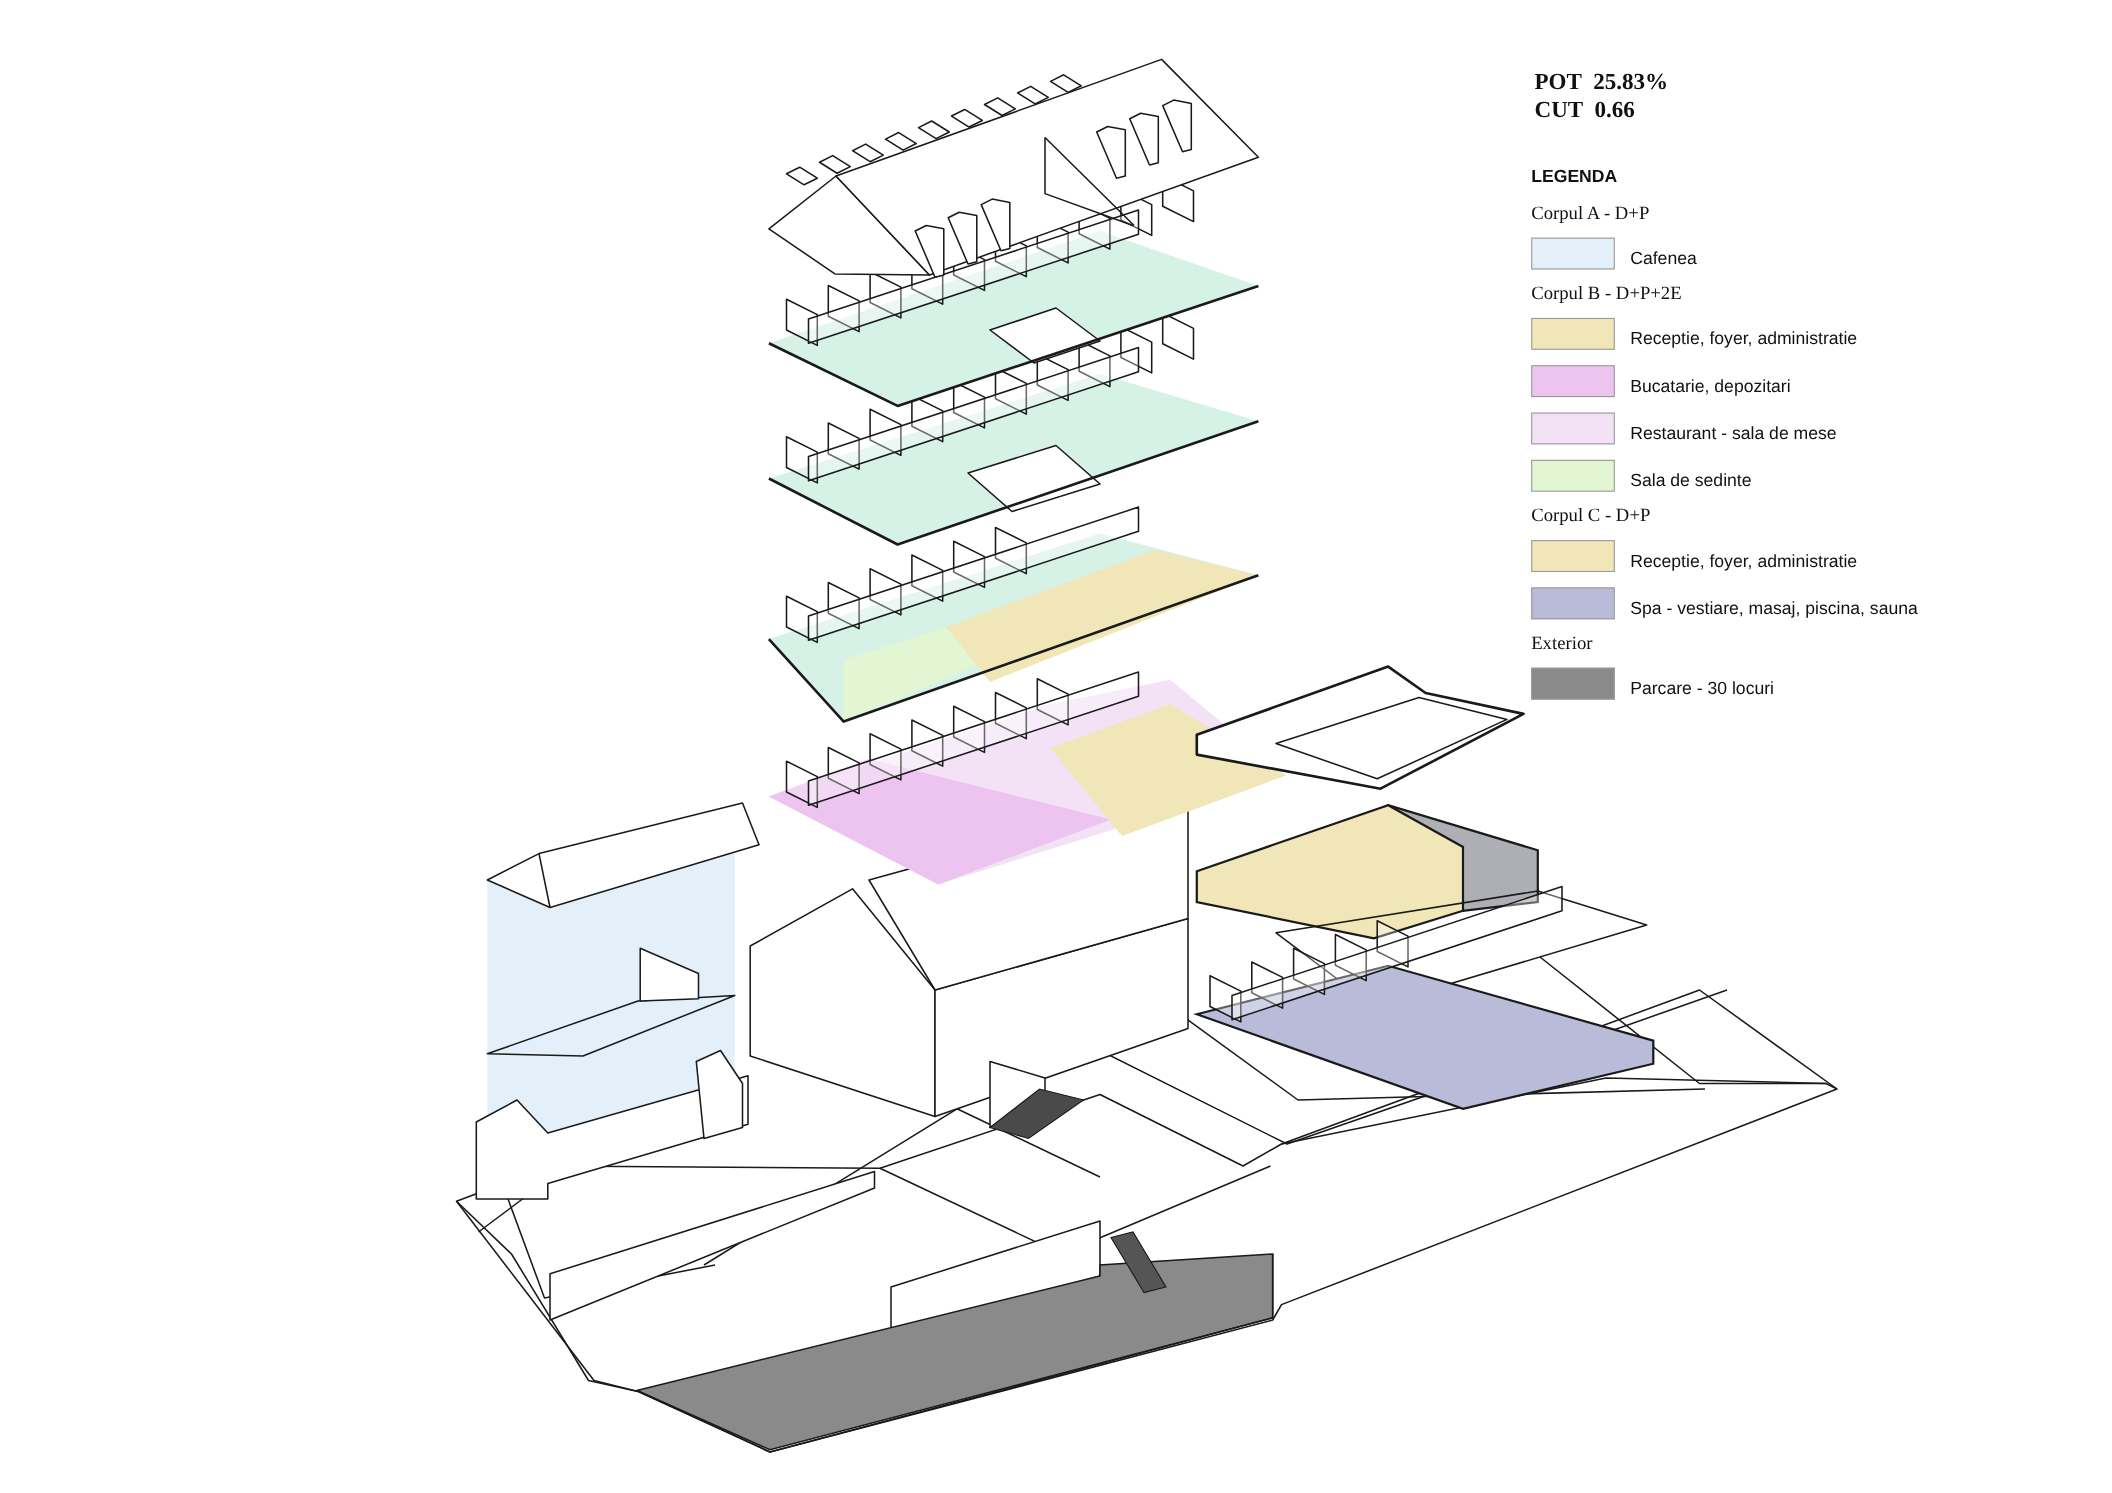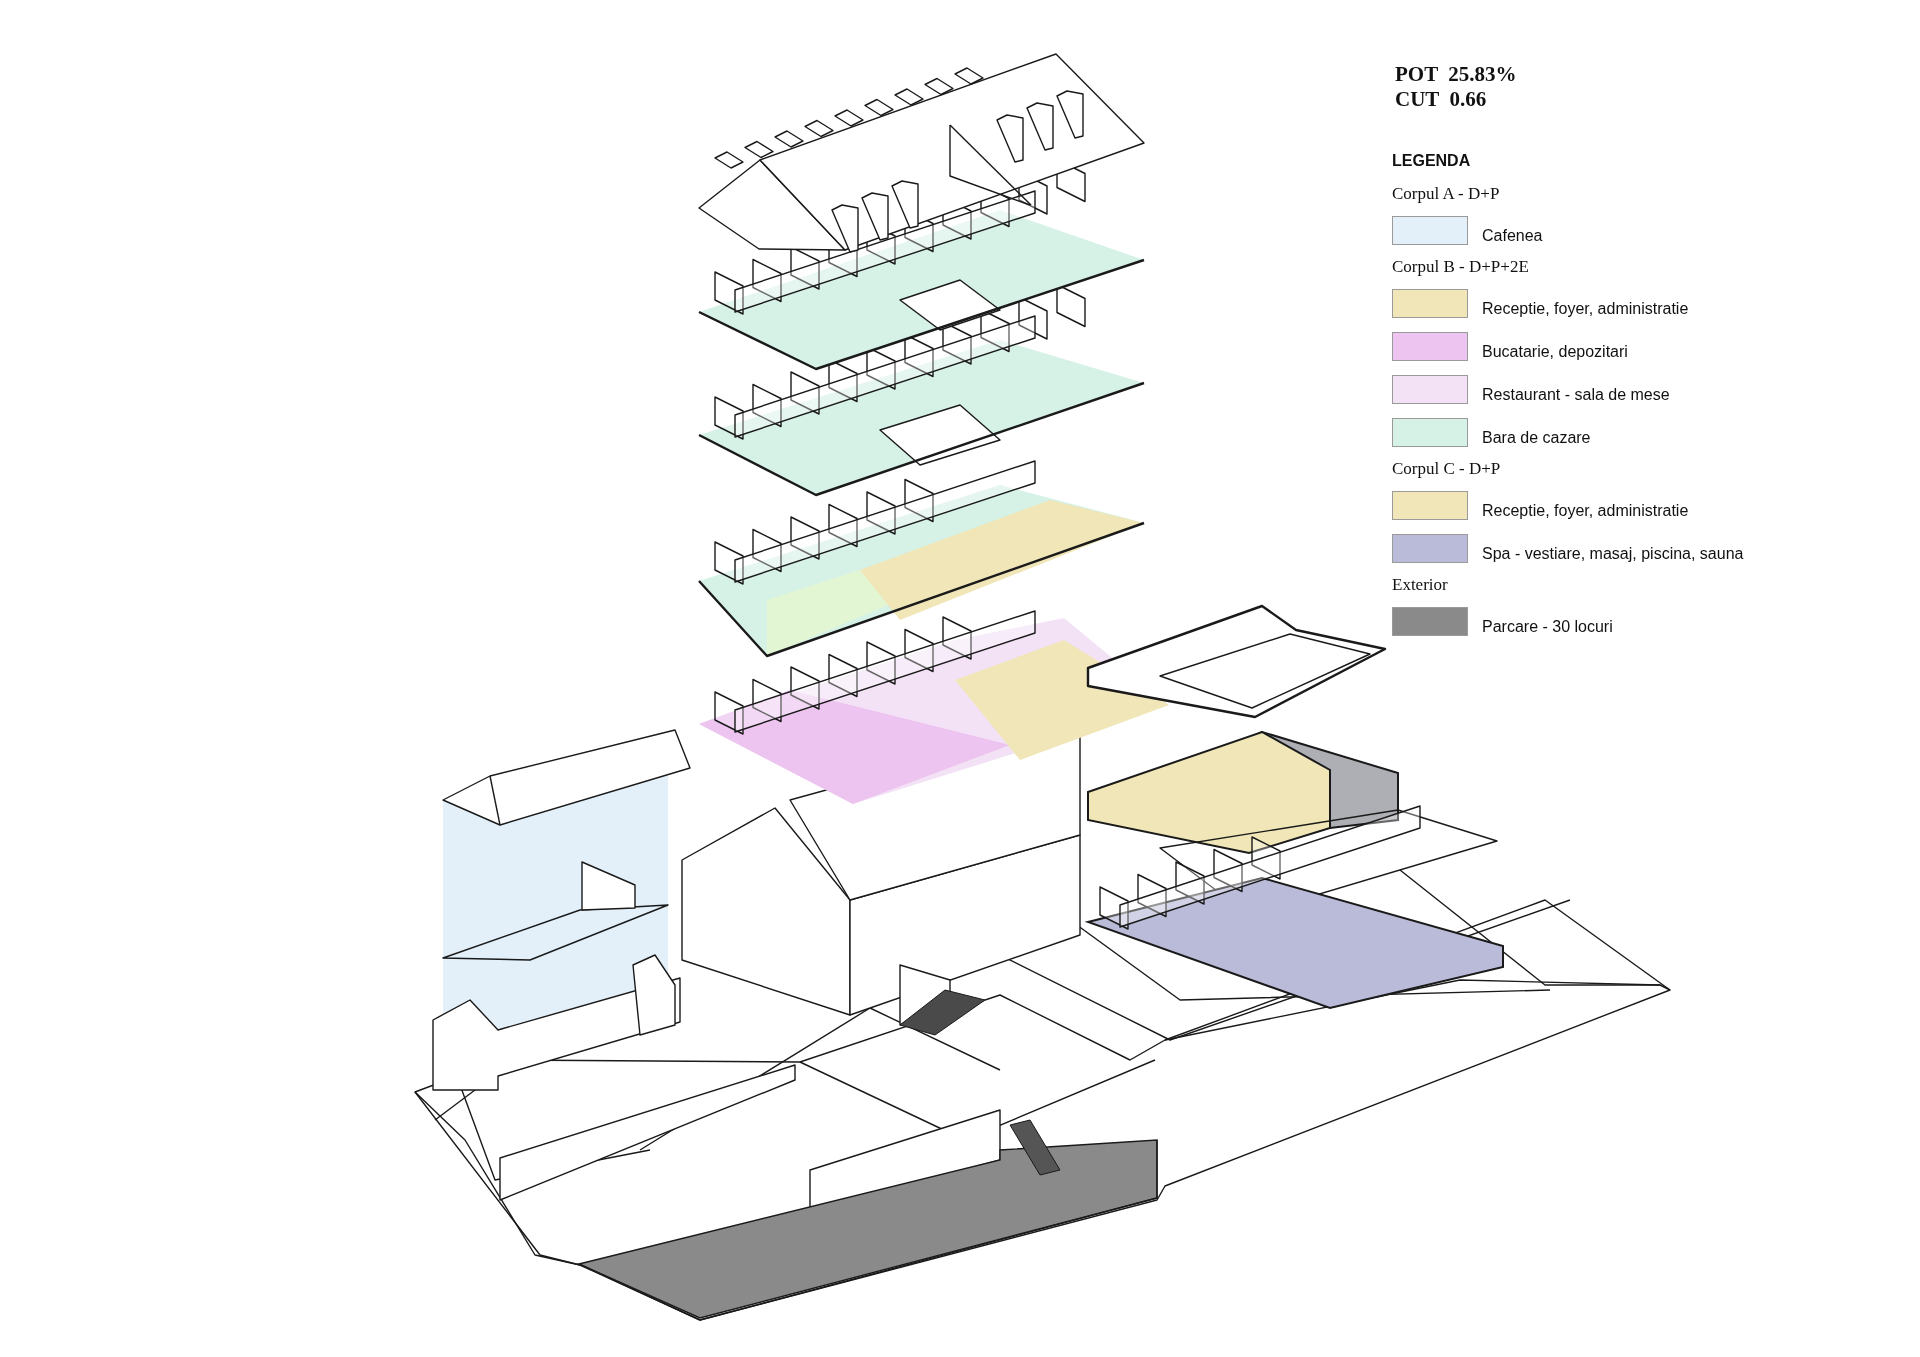--- a/index.html
+++ b/index.html
@@ -196,22 +196,22 @@
       </div>
       <div class="legend-item">
         <div class="swatch" style="background: rgb(237, 195, 240);"></div>
         <span class="legend-label">Bucatarie, depozitari</span>
       </div>
       <div class="legend-item">
         <div class="swatch" style="background: rgb(243, 226, 246);"></div>
         <span class="legend-label">Restaurant - sala de mese</span>
       </div>
       <div class="legend-item">
-        <div class="swatch" style="background: rgb(214, 241, 230);"></div>
-        <span class="legend-label">Bara de cazare</span>
+        <div class="swatch" style="background: rgb(226, 246, 211);"></div>
+        <span class="legend-label">Sala de sedinte</span>
       </div>
       <div class="legend-group">Corpul C - D+P</div>
       <div class="legend-item">
         <div class="swatch" style="background: rgb(240, 230, 184);"></div>
         <span class="legend-label">Receptie, foyer, administratie</span>
       </div>
       <div class="legend-item">
         <div class="swatch" style="background: rgb(185, 187, 216);"></div>
         <span class="legend-label">Spa - vestiare, masaj, piscina, sauna</span>
       </div>

